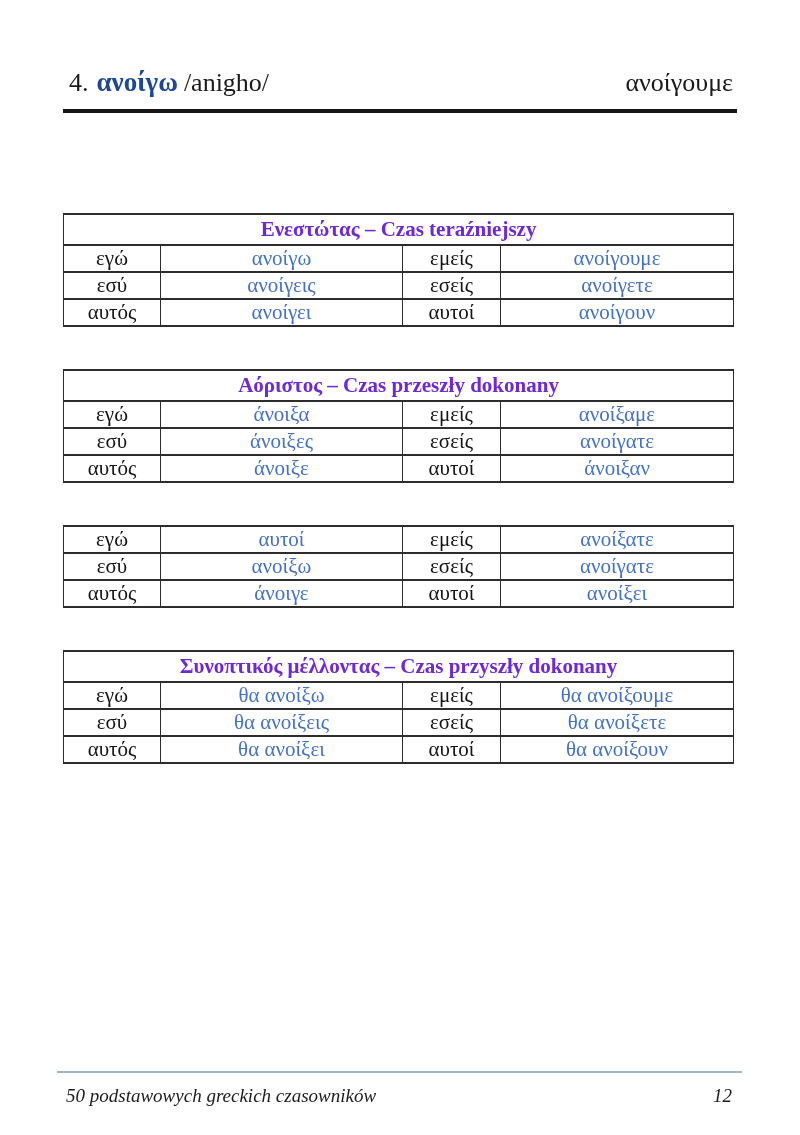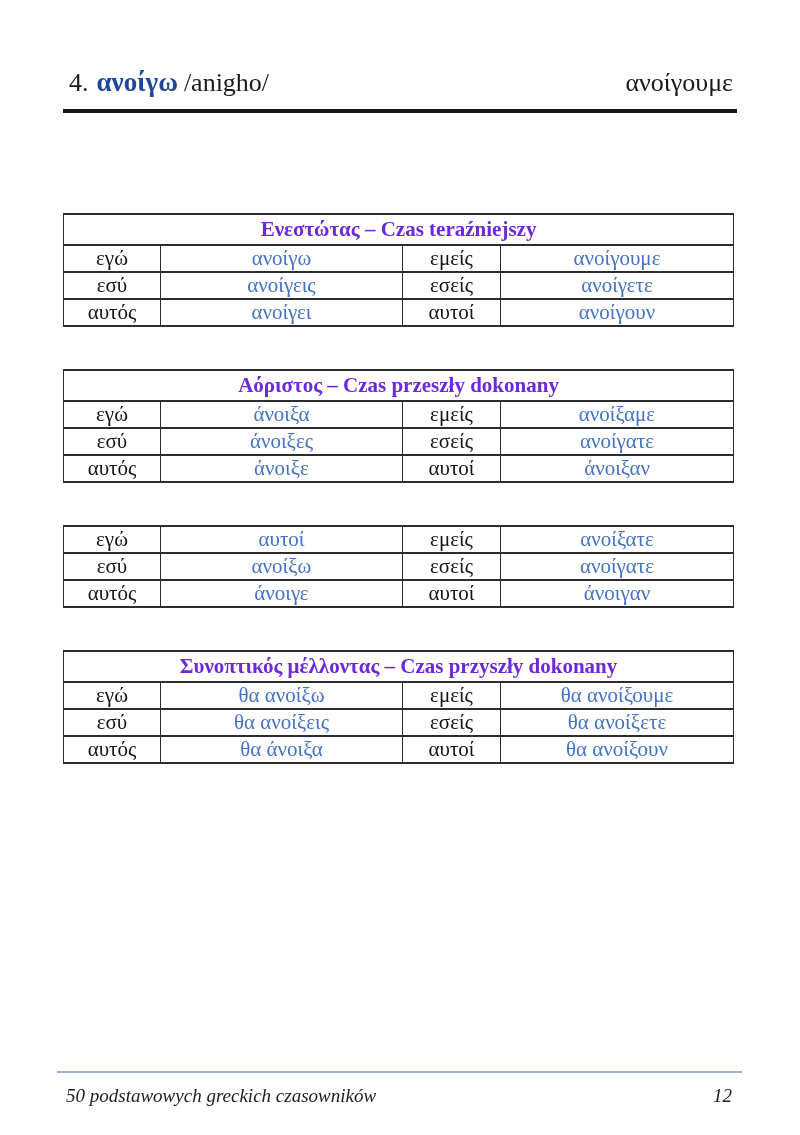--- a/index.html
+++ b/index.html
@@ -192,21 +192,21 @@
     <tr>
       <td class="pronoun">εσύ</td>
       <td class="verb-form">ανοίξω</td>
       <td class="pronoun">εσείς</td>
       <td class="verb-form">ανοίγατε</td>
     </tr>
     <tr>
       <td class="pronoun">αυτός</td>
       <td class="verb-form">άνοιγε</td>
       <td class="pronoun">αυτοί</td>
-      <td class="verb-form">άνοιγαν</td>
+      <td class="verb-form">ανοίξει</td>
     </tr>
   </tbody>
     </table>
 
   <table class="conjugation">
     <colgroup>
         <col class="c-pronoun-l">
         <col class="c-verb-l">
         <col class="c-pronoun-r">
         <col class="c-verb-r">
@@ -222,21 +222,21 @@
       <td class="verb-form">θα ανοίξουμε</td>
     </tr>
     <tr>
       <td class="pronoun">εσύ</td>
       <td class="verb-form">θα ανοίξεις</td>
       <td class="pronoun">εσείς</td>
       <td class="verb-form">θα ανοίξετε</td>
     </tr>
     <tr>
       <td class="pronoun">αυτός</td>
-      <td class="verb-form">θα άνοιξα</td>
+      <td class="verb-form">θα ανοίξει</td>
       <td class="pronoun">αυτοί</td>
       <td class="verb-form">θα ανοίξουν</td>
     </tr>
   </tbody>
     </table>
 
 </div>
 
 <div class="page-footer">
   <div class="footer-rule"></div>

